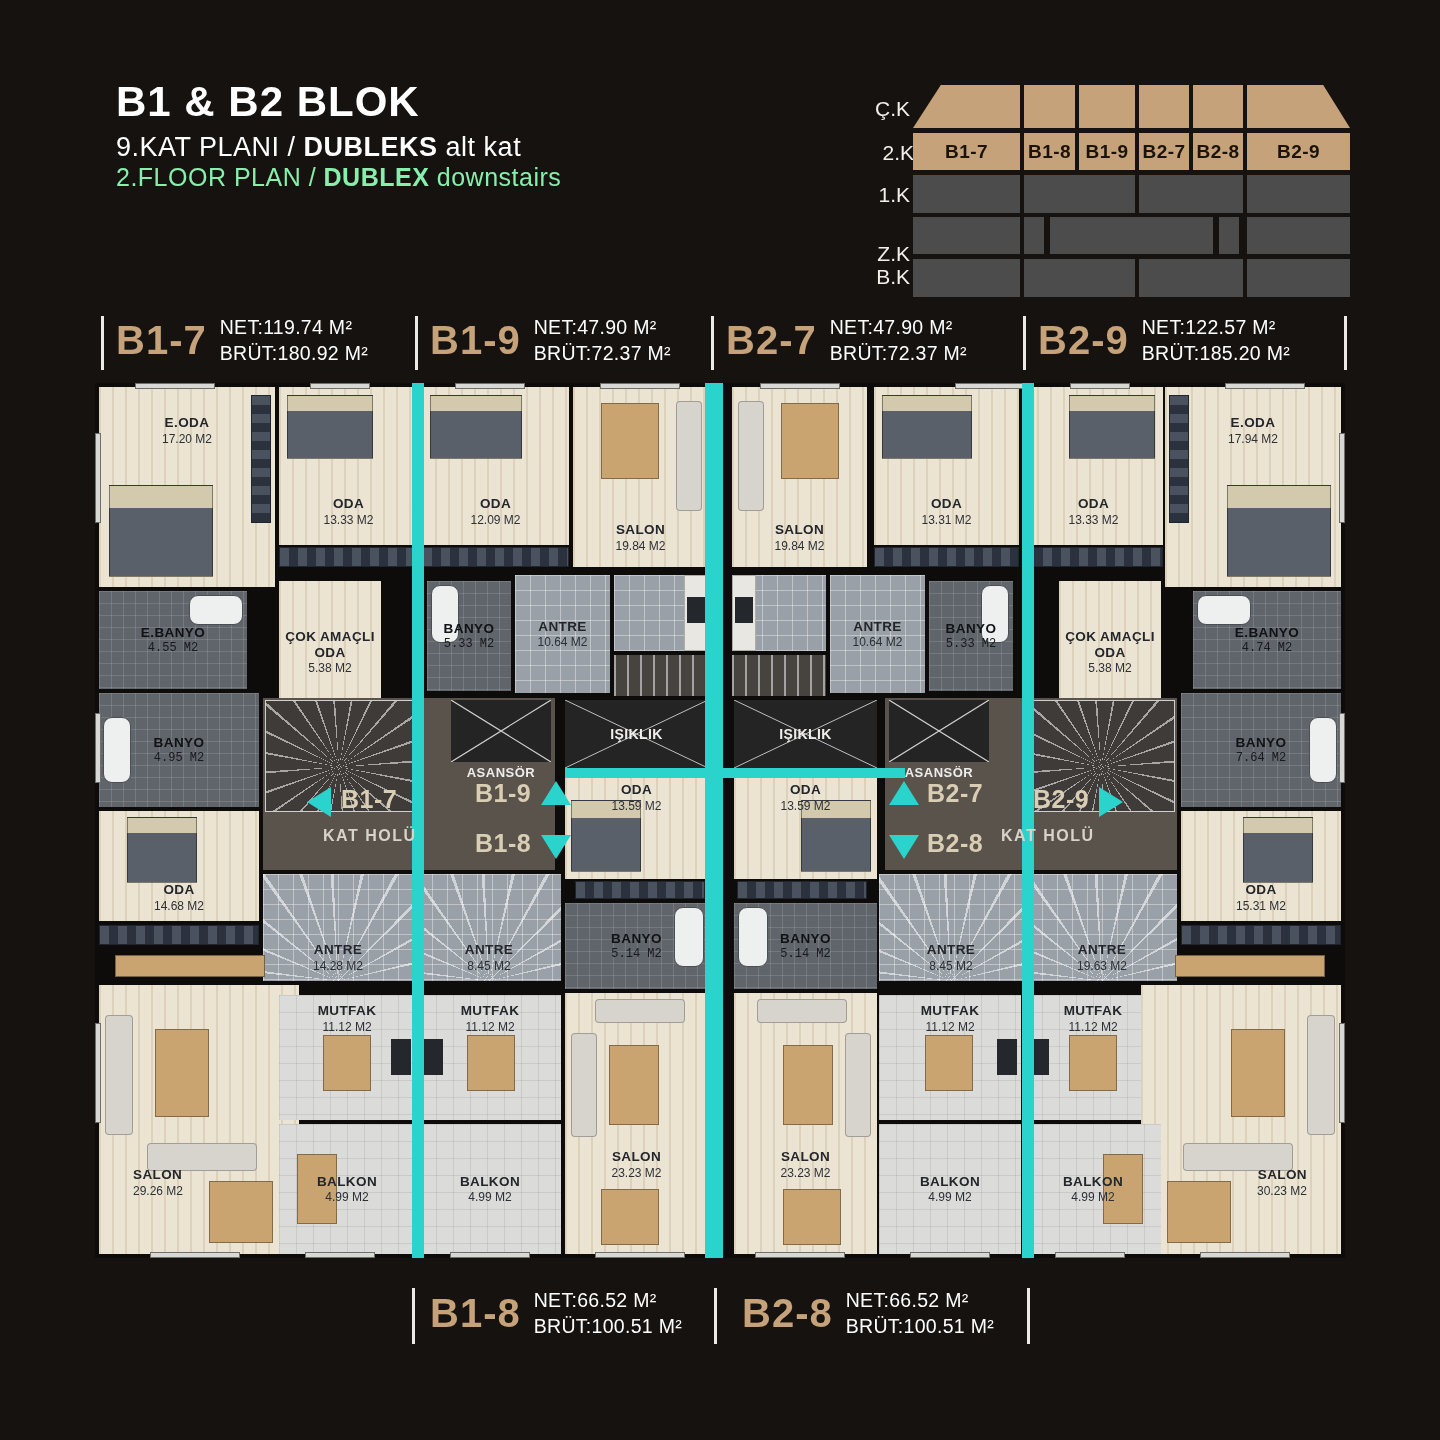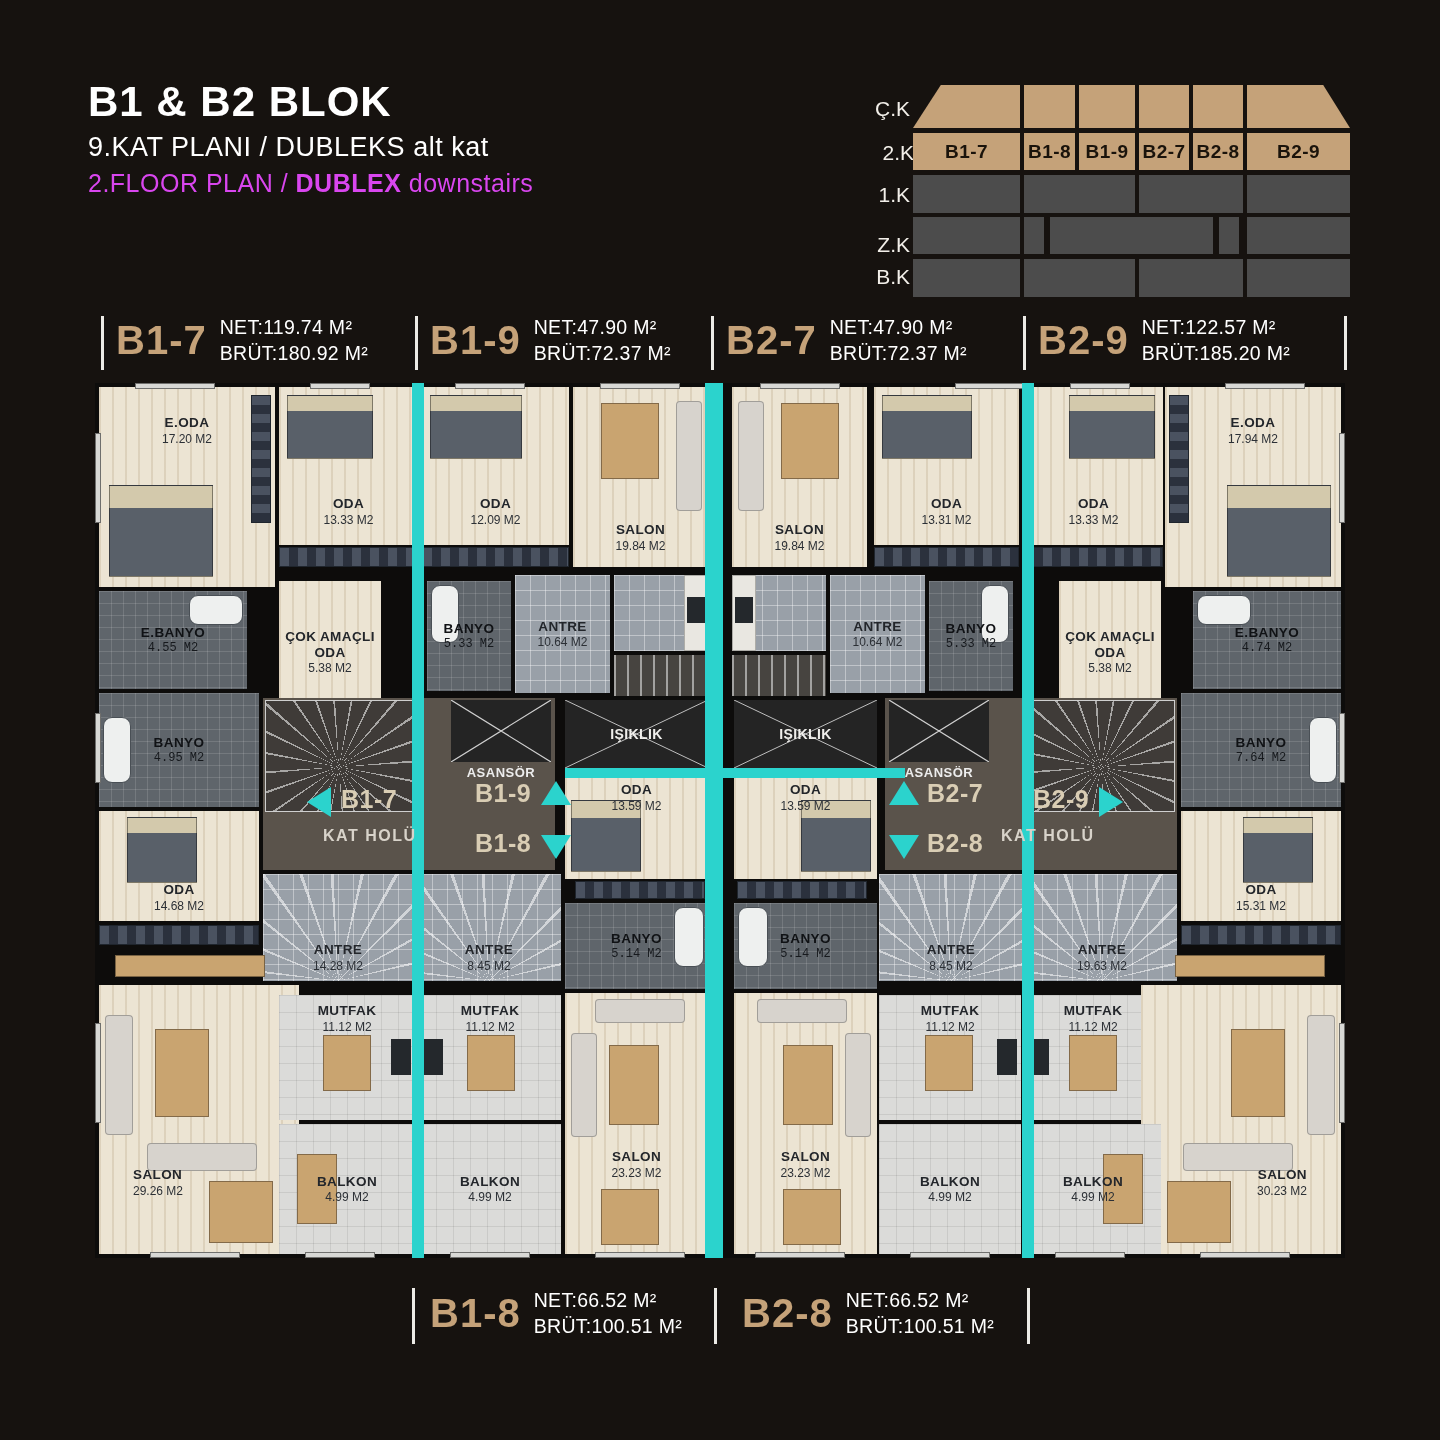--- a/index.html
+++ b/index.html
@@ -1,25 +1,25 @@
 <!DOCTYPE html>
 <html><head>
 <meta charset="utf-8">
 <style>
   * { margin:0; padding:0; box-sizing:border-box; }
   body { background:#0c0a09; font-family:"Liberation Sans", sans-serif; }
   .canvas { position:relative; width:1440px; height:1440px; background:#16120f; overflow:hidden; }
 
   
-  .title-block { position:absolute; left:88px; top:78px; }
+  .title-block { position:absolute; left:116px; top:78px; }
   .t1 { color:#ffffff; font-size:42px; font-weight:800; letter-spacing:1px; }
   .t2 { color:#ffffff; font-size:27px; font-weight:400; margin-top:6px; letter-spacing:.5px; }
-  .t2 b { font-weight:400; }
+  .t2 b { font-weight:700; }
   .t3 { color:#c5a279; font-size:31px; font-weight:600; margin-top:66px; letter-spacing:1px; }
-  .t4 { color:#d946ef; font-size:25px; font-weight:400; margin-top:6px; letter-spacing:.5px; }
+  .t4 { color:#86efac; font-size:25px; font-weight:400; margin-top:0; letter-spacing:.5px; }
   .t4 b { font-weight:800; }
 
   
   .stack { position:absolute; left:872px; top:85px; width:482px; height:212px; }
   .stack .flabel { position:absolute; width:38px; text-align:right; color:#f2efe9; font-size:21px; }
   .scell { position:absolute; background:#4c4c4c; }
   .scell.gold { background:#c5a279; }
   .scell.unit { display:flex; align-items:center; justify-content:center; color:#1a130b; font-weight:800; font-size:19px; letter-spacing:.5px; }
 
   
@@ -81,21 +81,21 @@
   <div class="title-block">
     <div class="t1">B1 &amp; B2 BLOK</div>
     <div class="t2"><span>9.KAT PLANI / </span><b>DUBLEKS</b><span> alt kat</span></div>
     <div class="t4"><span>2.FLOOR PLAN / </span><b>DUBLEX</b><span> downstairs</span></div>
   </div>
 
   <div class="stack">
     <div class="flabel" style="left:0;top:12px">Ç.K</div>
     <div class="flabel" style="left:4px;top:56px">2.K</div>
     <div class="flabel" style="left:0;top:98px">1.K</div>
-    <div class="flabel" style="left:0;top:148px">Z.K</div>
+    <div class="flabel" style="left:0;top:157px">Z.K</div>
     <div class="flabel" style="left:0;top:180px">B.K</div>
 
     <div class="scell gold" style="left:41px;top:0;width:107px;height:43px;clip-path:polygon(26% 0,100% 0,100% 100%,0 100%)"></div>
     <div class="scell gold" style="left:152px;top:0;width:51px;height:43px"></div>
     <div class="scell gold" style="left:207px;top:0;width:56px;height:43px"></div>
     <div class="scell gold" style="left:267px;top:0;width:50px;height:43px"></div>
     <div class="scell gold" style="left:321px;top:0;width:50px;height:43px"></div>
     <div class="scell gold" style="left:375px;top:0;width:103px;height:43px;clip-path:polygon(0 0,74% 0,100% 100%,0 100%)"></div>
 
     <div class="scell gold unit" style="left:41px;top:48px;width:107px;height:37px">B1-7</div>

